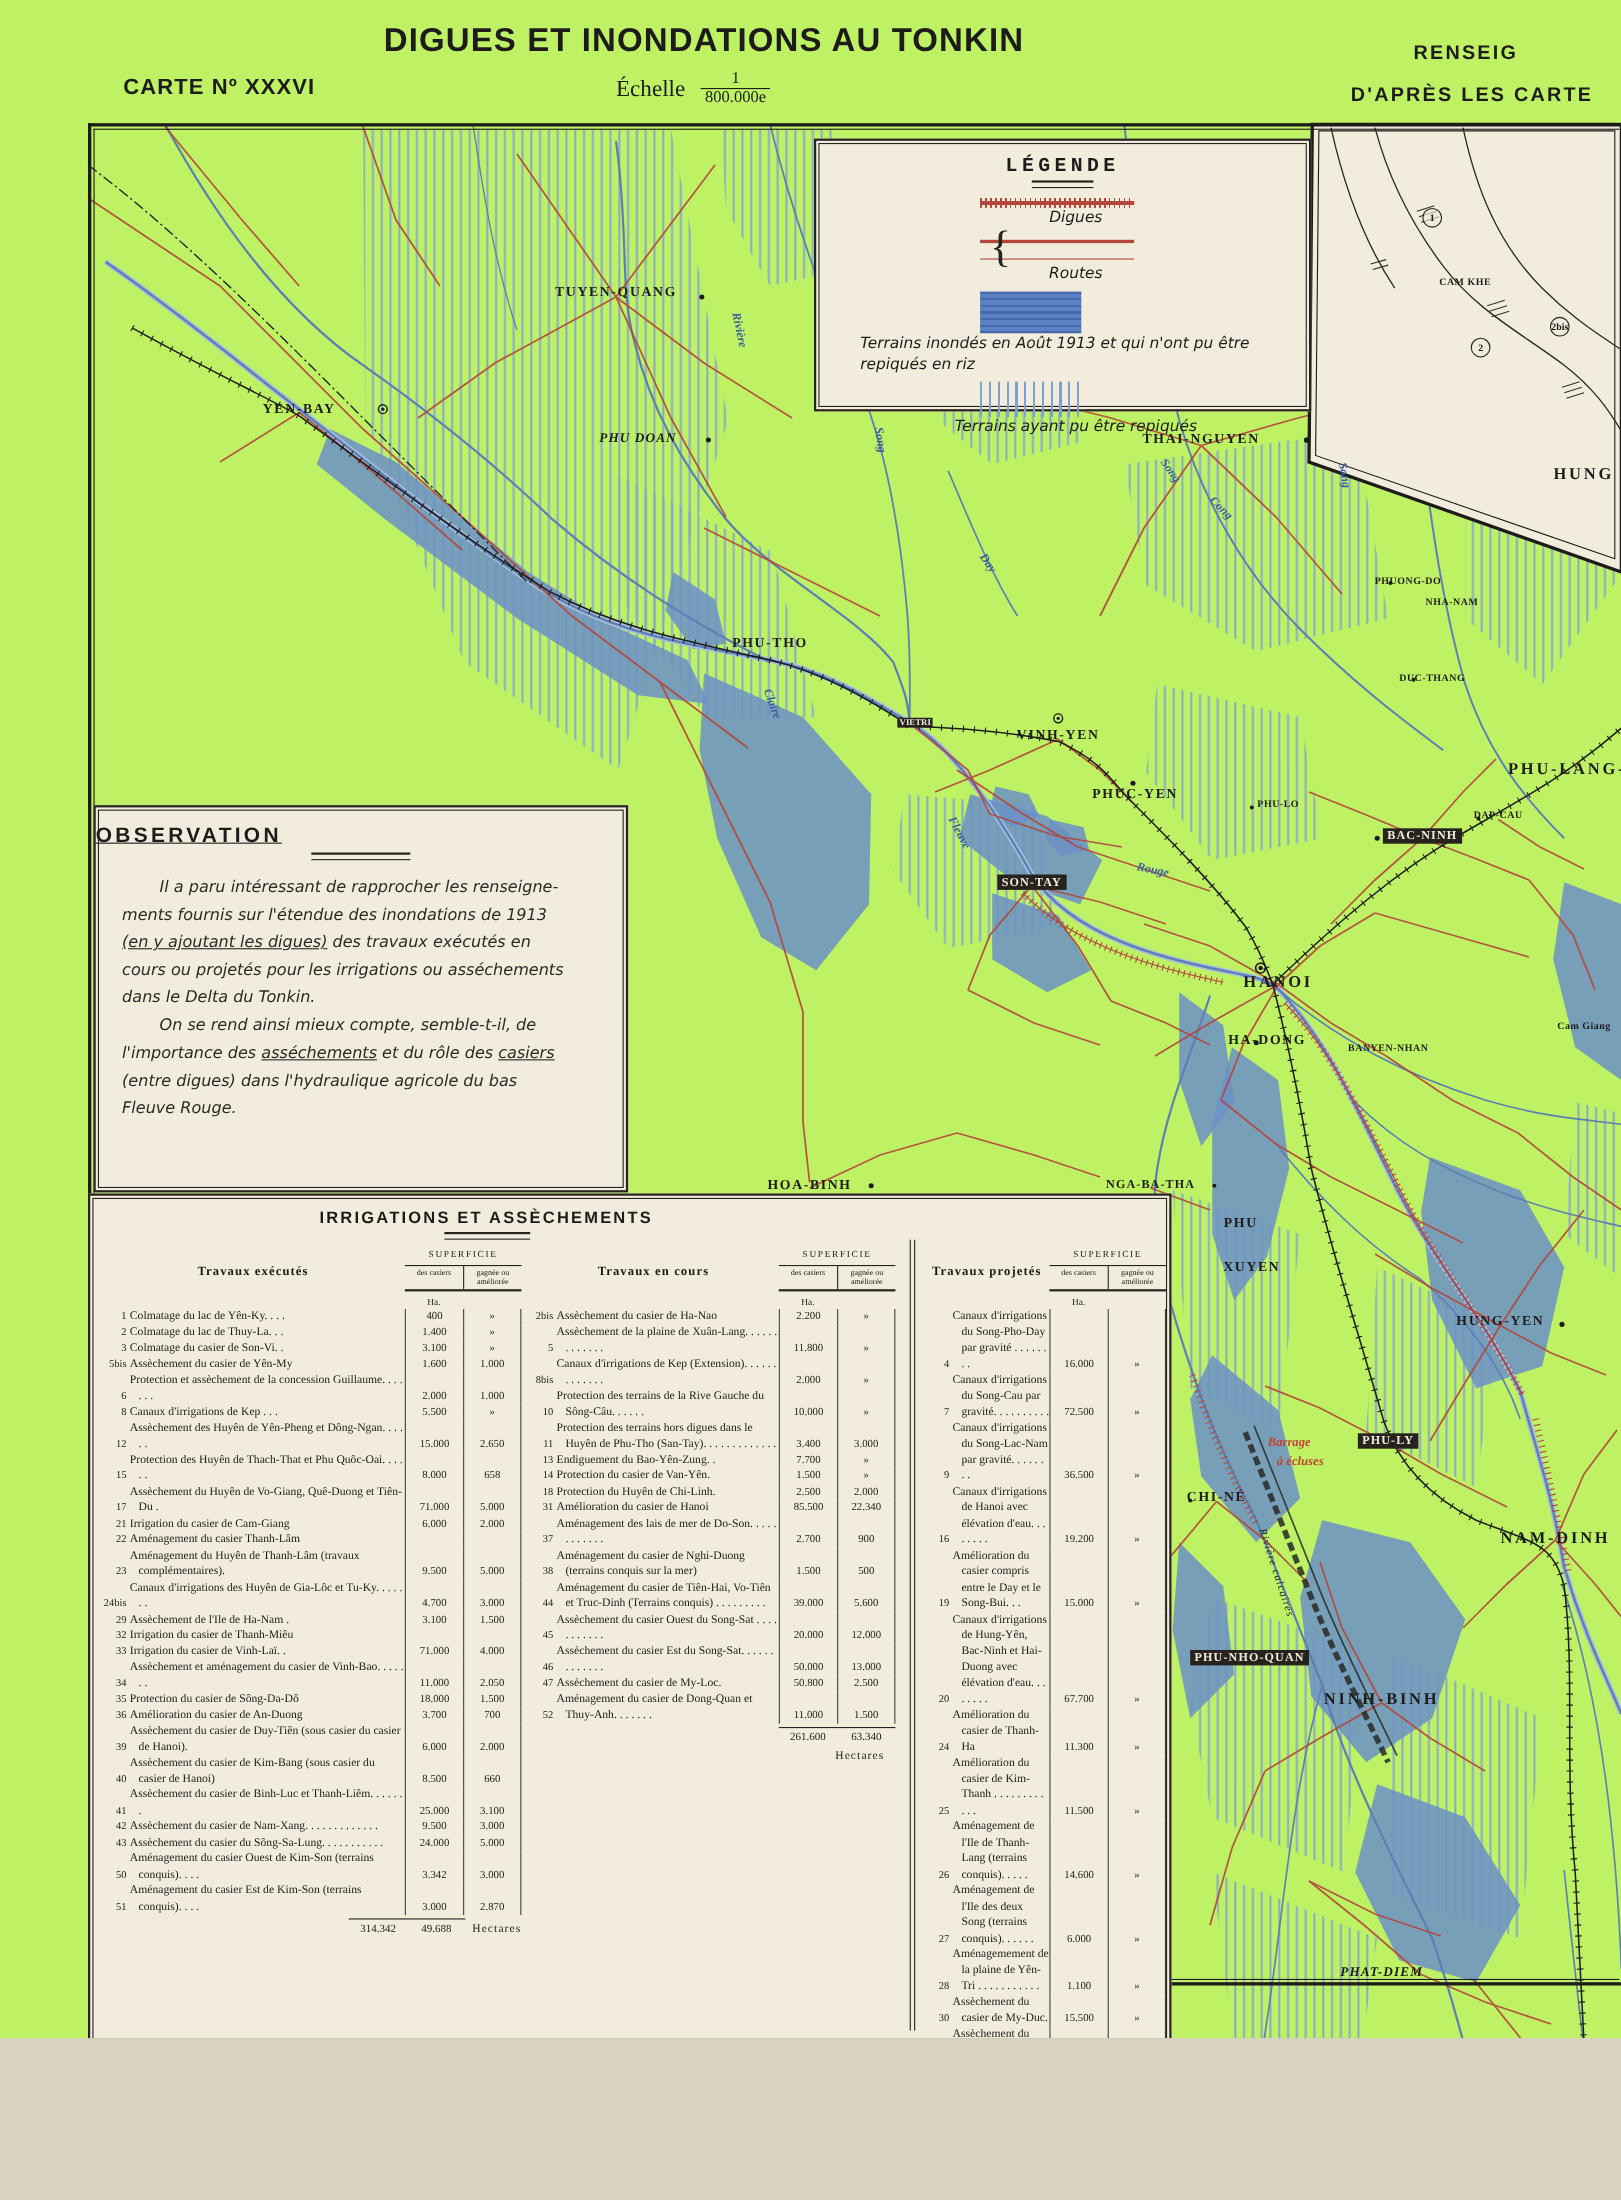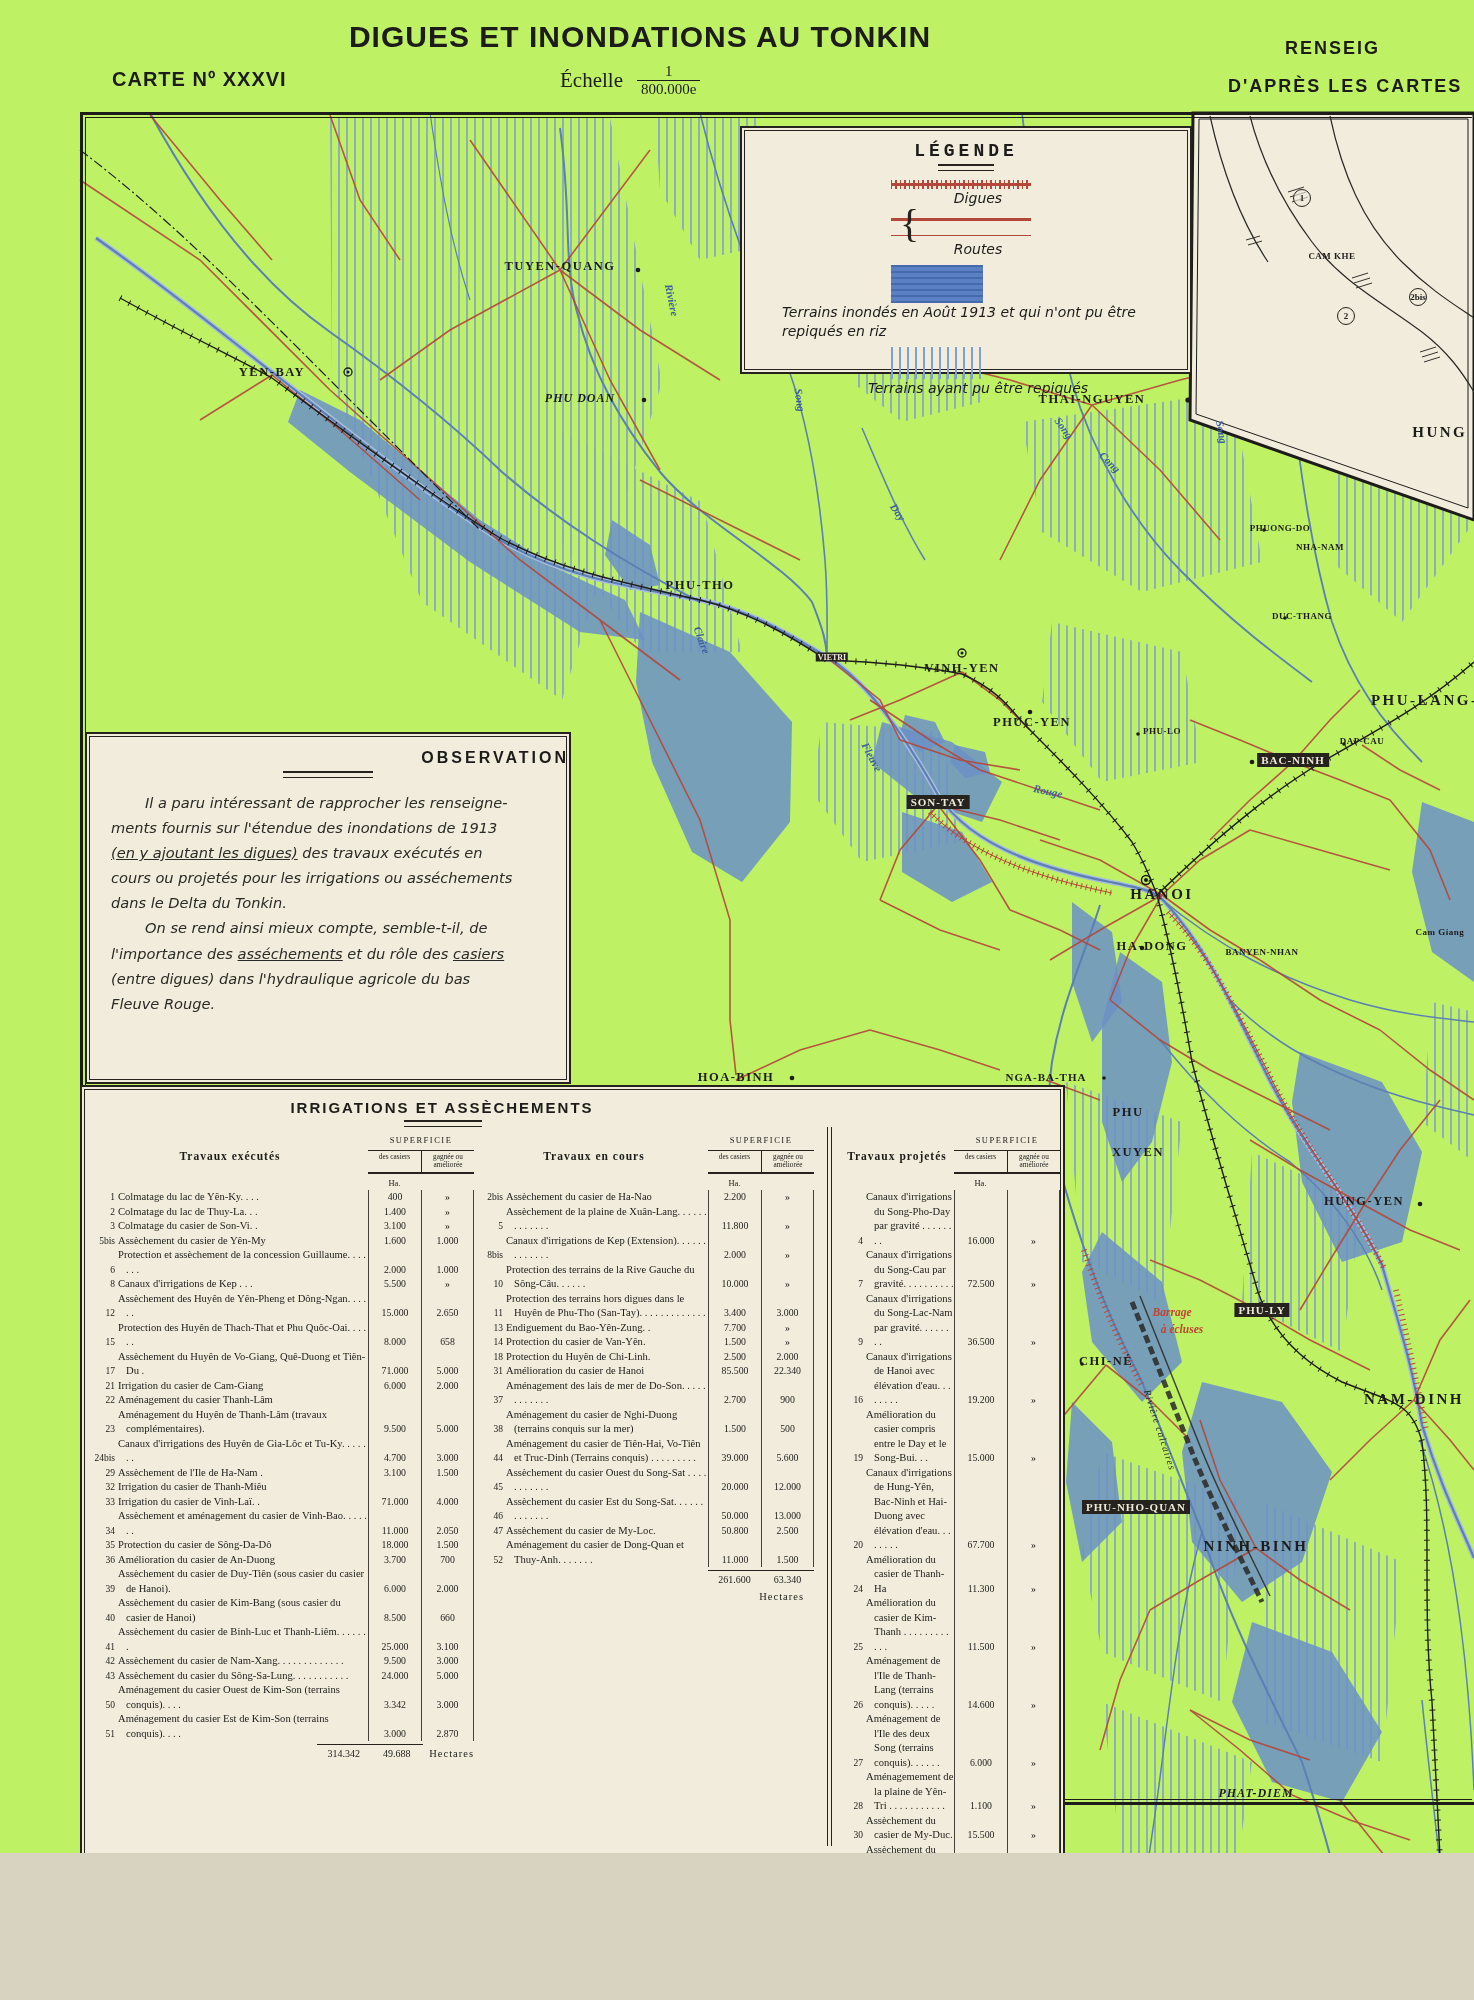--- a/index.html
+++ b/index.html
@@ -58,22 +58,22 @@
   .sym-routes::before{content:"";position:absolute;top:4px;left:0;right:0;height:3px;background:#b3473a;}
   .sym-routes::after{content:"";position:absolute;bottom:4px;left:0;right:0;height:1.5px;background:#b3473a;}
   .l-item.routes .l-label::before{content:"{";position:absolute;left:158px;top:-16px;
     font-size:40px;font-weight:normal;font-style:normal;color:#26231f;font-family:"Liberation Serif",serif;}
   .sym-flood{width:92px;height:38px;background-color:#5b80c4;
     background-image:repeating-linear-gradient(0deg,rgba(25,55,120,.3) 0 2px,transparent 2px 6px);}
   .sym-striped{width:92px;height:32px;
     background:repeating-linear-gradient(90deg,#7fa0d2 0 2px,transparent 2px 8px);}
   
   #obs-box{left:85px;top:732px;width:486px;height:352px;}
-  .o-title{text-align:right;font-family:"Liberation Sans",sans-serif;font-weight:bold;
-    font-size:16px;letter-spacing:3px;margin-top:15px;}
+  .o-title{text-align:left;font-family:"Liberation Sans",sans-serif;font-weight:bold;
+    font-size:19px;letter-spacing:3px;margin-top:15px;text-decoration:underline;}
   .o-rule{width:90px;height:4px;margin:4px auto 8px;border-top:2px solid #26231f;border-bottom:1px solid #26231f;}
   .o-text{padding:4px 24px 0;font-family:"DejaVu Sans",sans-serif;font-style:italic;
     font-size:14.6px;line-height:1.72;color:#2a2a26;}
   .obs-line{display:block;white-space:nowrap;}
   .obs-line.ind{padding-left:34px;}
   .useg{text-decoration:underline;}
   
   #table-box{left:80px;top:1085px;width:985px;height:773px;}
   .t-title{position:absolute;left:40px;top:12px;width:640px;text-align:center;
     font-family:"Liberation Sans",sans-serif;font-weight:bold;font-size:15px;letter-spacing:2px;}
@@ -118,21 +118,21 @@
   <div class="h-title">DIGUES ET INONDATIONS AU TONKIN</div>
   <div class="h-carte">CARTE Nº XXXVI</div>
   <div class="h-echelle">
     <span>Échelle</span>
     <span class="frac">
       <span>1</span>
       <span class="den">800.000e</span>
     </span>
   </div>
   <div class="h-r1">RENSEIG</div>
-  <div class="h-r2">D'APRÈS LES CARTES</div>
+  <div class="h-r2">D'APRÈS LES CARTE</div>
 
   <svg id="map-svg" width="1474" height="2000" viewBox="0 0 1474 2000">
     <defs>
       <pattern id="vstripe" width="8" height="8" patternUnits="userSpaceOnUse">
         <line x1="3" y1="0" x2="3" y2="8" stroke="#84a3d3" stroke-width="1.8"></line>
       </pattern>
     </defs>
 
     <g fill="url(#vstripe)" opacity="0.95">
       <polygon points="330,118 610,118 662,382 562,700 422,602 332,382"></polygon>

